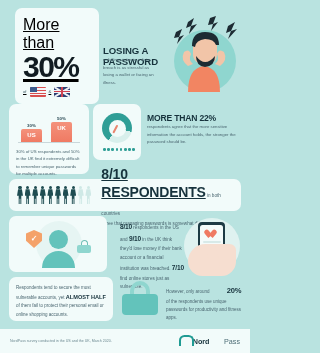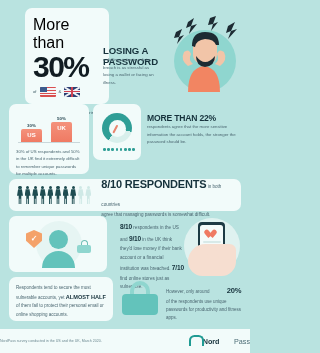--- a/index.html
+++ b/index.html
@@ -8,21 +8,21 @@
     font-family: "Liberation Sans", sans-serif;
     background: #b9e3e0;
     overflow: hidden;
   }
   .page { position: relative; width: 250px; height: 353px; background: #b9e3e0; }
 
   
   .card { position: absolute; background: #f2fbfa; border-radius: 7px; }
 
   
-  .hero-card { left: 25px; top: 8px; width: 84px; height: 96px; padding: 8px 7px 6px 8px; }
+  .hero-card { left: 15px; top: 8px; width: 84px; height: 96px; padding: 8px 7px 6px 8px; text-decoration: underline; }
   .hero-pct { font-size: 30px; font-weight: 700; color: #111c22; line-height: .95; letter-spacing: -1.5px; margin-top: 1px; }
   .flags-row { display: flex; align-items: center; gap: 3px; margin-top: 5px; }
   .flags-row .conj { font-size: 4.2px; color: #3d5a63; }
   .flag { width: 16px; height: 10px; border-radius: 1px; position: relative; overflow: hidden; flex: none; }
   .flag-us { background: #e7e9ee; }
   .flag-us .stripes { position: absolute; inset: 0;
     background: repeating-linear-gradient(to bottom, #d94f4f 0 1.4px, #f4f5f8 1.4px 2.8px); }
   .flag-us .canton { position: absolute; left: 0; top: 0; width: 7px; height: 5.6px; background: #3c5b8c; }
   .flag-uk { background: #2b3f73; }
   .flag-uk .d1, .flag-uk .d2 { position: absolute; left: -20%; top: 45%; width: 140%; height: 1.8px; background: #f0f2f6; }
@@ -71,21 +71,21 @@
   
   .picto-card { left: 9px; top: 179px; width: 232px; height: 32px; padding: 6px 8px; display: flex; align-items: center; }
   .people { display: flex; gap: 1.6px; flex: none; }
   .person { width: 6px; height: 19px; position: relative; }
   .person .head { position: absolute; left: 1.4px; top: 0; width: 3.2px; height: 3.2px; border-radius: 50%; }
   .person .body { position: absolute; left: 0; top: 3.8px; width: 6px; height: 15.2px;
     clip-path: polygon(18% 0,82% 0,100% 42%,72% 42%,72% 100%,56% 100%,56% 62%,44% 62%,44% 100%,28% 100%,28% 42%,0 42%); }
   .person.on .head, .person.on .body { background: #1f4d52; }
   .person.off .head, .person.off .body { background: #cfe9e6; }
   .picto-text { margin-left: 10px; }
-  .picto-head { font-size: 11px; font-weight: 700; color: #16323c; letter-spacing: -.2px; display: inline; }
+  .picto-head { font-size: 14px; font-weight: 700; color: #16323c; letter-spacing: -.2px; display: inline; text-decoration: underline; }
   .picto-tail { font-size: 4.6px; color: #4a6670; display: inline; }
   .picto-sub { font-size: 4.6px; color: #4a6670; margin-top: 2px; }
 
   
   .avatar-card { left: 9px; top: 216px; width: 98px; height: 56px; }
   .avatar-blob { position: absolute; left: 27px; top: 5px; width: 46px; height: 46px; background: #e6f5f3; border-radius: 50%; }
   .avatar-head { position: absolute; left: 40px; top: 14px; width: 19px; height: 19px; border-radius: 50%; background: #63c3bb; }
   .avatar-body { position: absolute; left: 33px; top: 35px; width: 33px; height: 17px;
     border-radius: 17px 17px 0 0; background: #63c3bb; }
   .shield { position: absolute; left: 17px; top: 14px; width: 16px; height: 18px; background: #f4a26a;
@@ -119,21 +119,21 @@
   .secure-txt b { color: #16323c; font-size: 5.6px; }
   .lock-big { position: absolute; left: 122px; top: 281px; width: 36px; height: 34px; }
   .lock-big .shk { position: absolute; left: 8px; top: 0; width: 20px; height: 17px; border: 4px solid #8fd6cf;
     border-bottom: none; border-radius: 10px 10px 0 0; }
   .lock-big .bdy { position: absolute; left: 0; top: 13px; width: 36px; height: 21px; background: #63c3bb; border-radius: 4px; }
   .t20 { position: absolute; left: 166px; top: 284px; width: 76px; font-size: 4.5px; line-height: 1.82; color: #4a6670; }
   .t20 b { color: #16323c; font-size: 7.6px; letter-spacing: -.2px; margin-left: 16px; }
 
   
   .footer { position: absolute; left: 0; bottom: 0; width: 250px; height: 24px; background: #f2fbfa;
-    display: flex; align-items: center; justify-content: space-between; padding: 0 0; }
+    display: flex; align-items: center; justify-content: space-between; padding: 0 10px; }
   .footer-note { font-size: 3.6px; color: #6e8a92; }
   .logo { display: flex; align-items: center; gap: 2.5px; }
   .logo-mark { width: 11px; height: 11px; position: relative; }
   .logo-mark:before { content:""; position:absolute; left:0; bottom:1px; width:11px; height:9px;
     border: 2.4px solid #1f9b93; border-bottom: none; border-radius: 5.5px 5.5px 0 0; }
   .logo-nord { font-size: 7.2px; font-weight: 700; color: #16323c; }
   .logo-pass { font-size: 7.2px; font-weight: 400; color: #4f6e77; margin-left: 12px; }
 </style>
 </head>
 <body>

